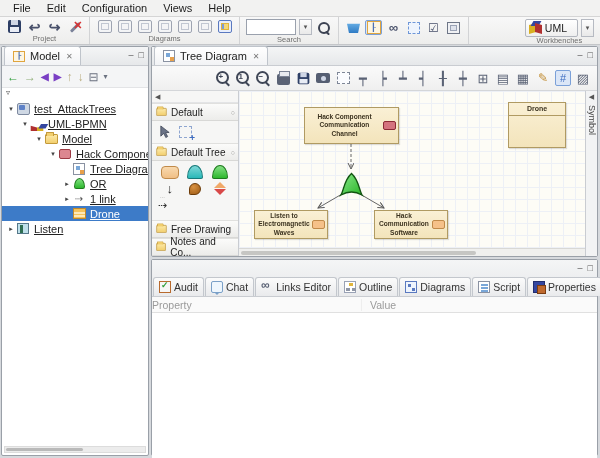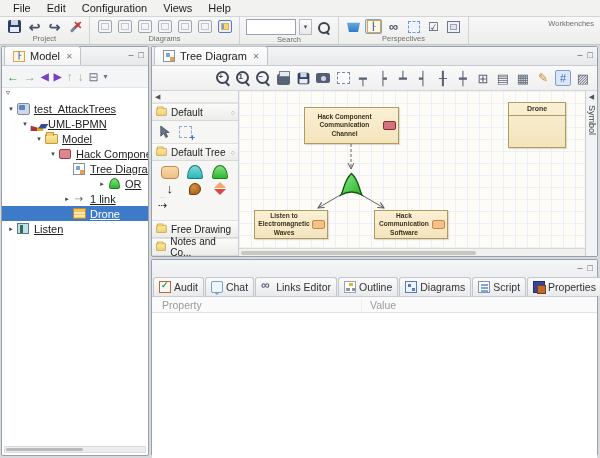--- a/index.html
+++ b/index.html
@@ -147,21 +147,21 @@
   .btab { height:19px; display:flex; align-items:center; gap:3px; padding:0 5px; font-size:10.5px; border:1px solid #c3c7cd; border-bottom:none; border-radius:3px 3px 0 0; background:linear-gradient(#fbfbfb,#e9eaec); margin-left:1px; color:#333; white-space:nowrap; }
   .bt-ic { width:12px; height:12px; flex:none; position:relative; }
   .bi-audit { background:#f6f6f6; border:1px solid #b86a2e; } .bi-audit::after { content:"✓"; position:absolute; left:1px; top:-2px; color:#2e9e3a; font-size:9px; font-weight:bold; }
   .bi-chat { background:#eef6fd; border:1px solid #7aa0c8; border-radius:2px; } .bi-chat::after { content:""; position:absolute; left:2px; bottom:-3px; border-left:3px solid transparent; border-right:3px solid transparent; border-top:3px solid #7aa0c8; }
   .bi-outline { border:1px solid #9aa2b5; background:#fff; } .bi-outline::after { content:""; position:absolute; left:4px; top:1px; width:4px; height:3px; background:#e0b53e; box-shadow:-3px 5px 0 #8f96a6,3px 5px 0 #8f96a6; }
   .bi-links { border:none; } .bi-links::after { content:"∞"; position:absolute; left:0; top:-3px; font-size:12px; color:#5a6275; font-weight:bold; }
   .bi-diagrams { background:#eef4fd; border:1px solid #5a79c0; } .bi-diagrams::after { content:""; position:absolute; left:2px; top:2px; width:3px; height:3px; background:#5a79c0; box-shadow:4px 4px 0 #5a79c0; }
   .bi-script { background:#fff; border:1px solid #8a92a2; } .bi-script::after { content:""; position:absolute; left:2px; top:2px; width:7px; height:1.5px; background:#7aa7d8; box-shadow:0 3px 0 #7aa7d8,0 6px 0 #7aa7d8; }
   .bi-props { background:#3446a0; border:1px solid #222e6e; } .bi-props::after { content:""; position:absolute; right:-2px; bottom:-2px; width:7px; height:7px; background:#c06a2e; border:1px solid #7a3c12; }
   .prop-header { height:16px; background:#fafafa; border-bottom:1px solid #e0e0e0; display:flex; align-items:center; font-size:10.5px; color:#9a9a9a; }
-  .prop-col1 { width:210px; padding-left:10px; border-right:1px solid #eee; }
+  .prop-col1 { width:210px; border-right:1px solid #eee; }
   .prop-col2 { padding-left:8px; }
   .prop-body { height:158px; background:#fff; }
 </style>
 </head>
 <body>
 
 <div class="menubar">
   <span class="menu-item">File</span>
   <span class="menu-item">Edit</span>
   <span class="menu-item">Configuration</span>
@@ -232,23 +232,31 @@
         </span>
       <span class="tbi" style="font-size:13px;font-weight:bold;">∞</span>
       <span class="tbi">
           <span class="dotted-sq"></span>
         </span>
       <span class="tbi">☑</span>
       <span class="tbi">
           <span class="win-ic"></span>
         </span>
     </div>
-    <div class="tb-label">Perspectives</div>
   </div>
   <div class="tb-group last">
+    <div class="tb-icons">
+      <span class="combo">
+        <span class="cube">
+            <i></i>
+          </span>
+        <span class="combo-label">UML</span>
+      </span>
+      <span class="dd-btn" style="height:18px;">▾</span>
+    </div>
     <div class="tb-label">Workbenches</div>
   </div>
 </div>
 
 <div class="panel" id="model-panel">
   <div class="view-header">
     <div class="vtab">
       <span class="ti">
           <span class="persp-tree" style="width:12px;height:11px;font-size:7px;">┠</span>
         </span>
@@ -301,21 +309,21 @@
           <span class="ic-class-red"></span>
         </span>
       <span class="lbl">Hack Component Cor</span>
     </div>
     <div class="trow" style="padding-left:70px;">
       <span class="ti">
           <span class="ic-diagram"></span>
         </span>
       <span class="lbl">Tree Diagram</span>
     </div>
-    <div class="trow" style="padding-left:95px;">
+    <div class="trow" style="padding-left:60px;">
       <span class="exp">▸</span>
       <span class="ti">
           <span class="ic-or-small"></span>
         </span>
       <span class="lbl">OR</span>
     </div>
     <div class="trow" style="padding-left:60px;">
       <span class="exp">▸</span>
       <span class="ti ic-link-glyph">⇢</span>
       <span class="lbl">1 link</span>

